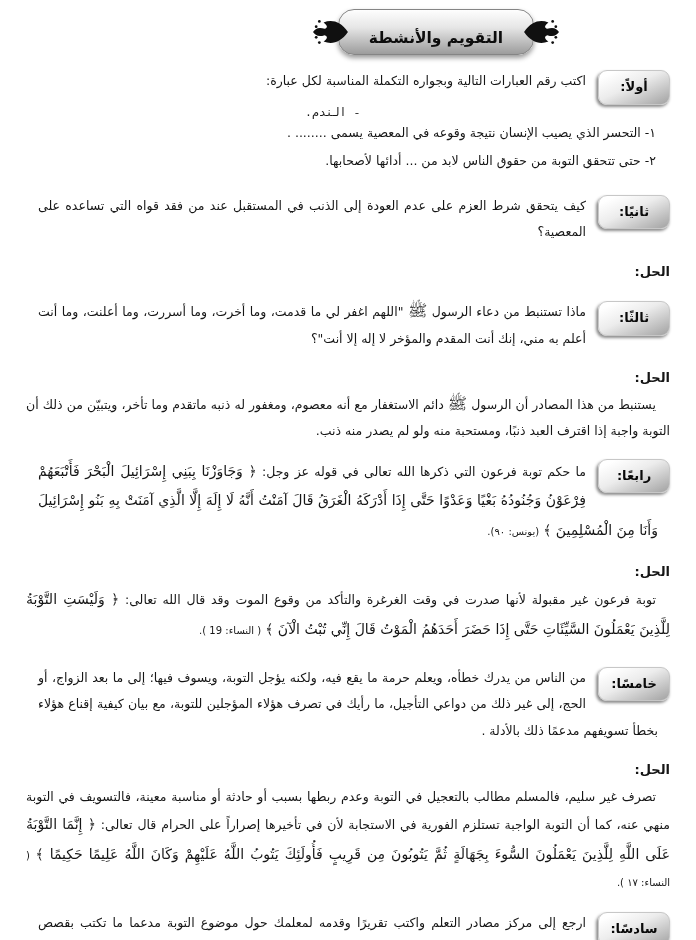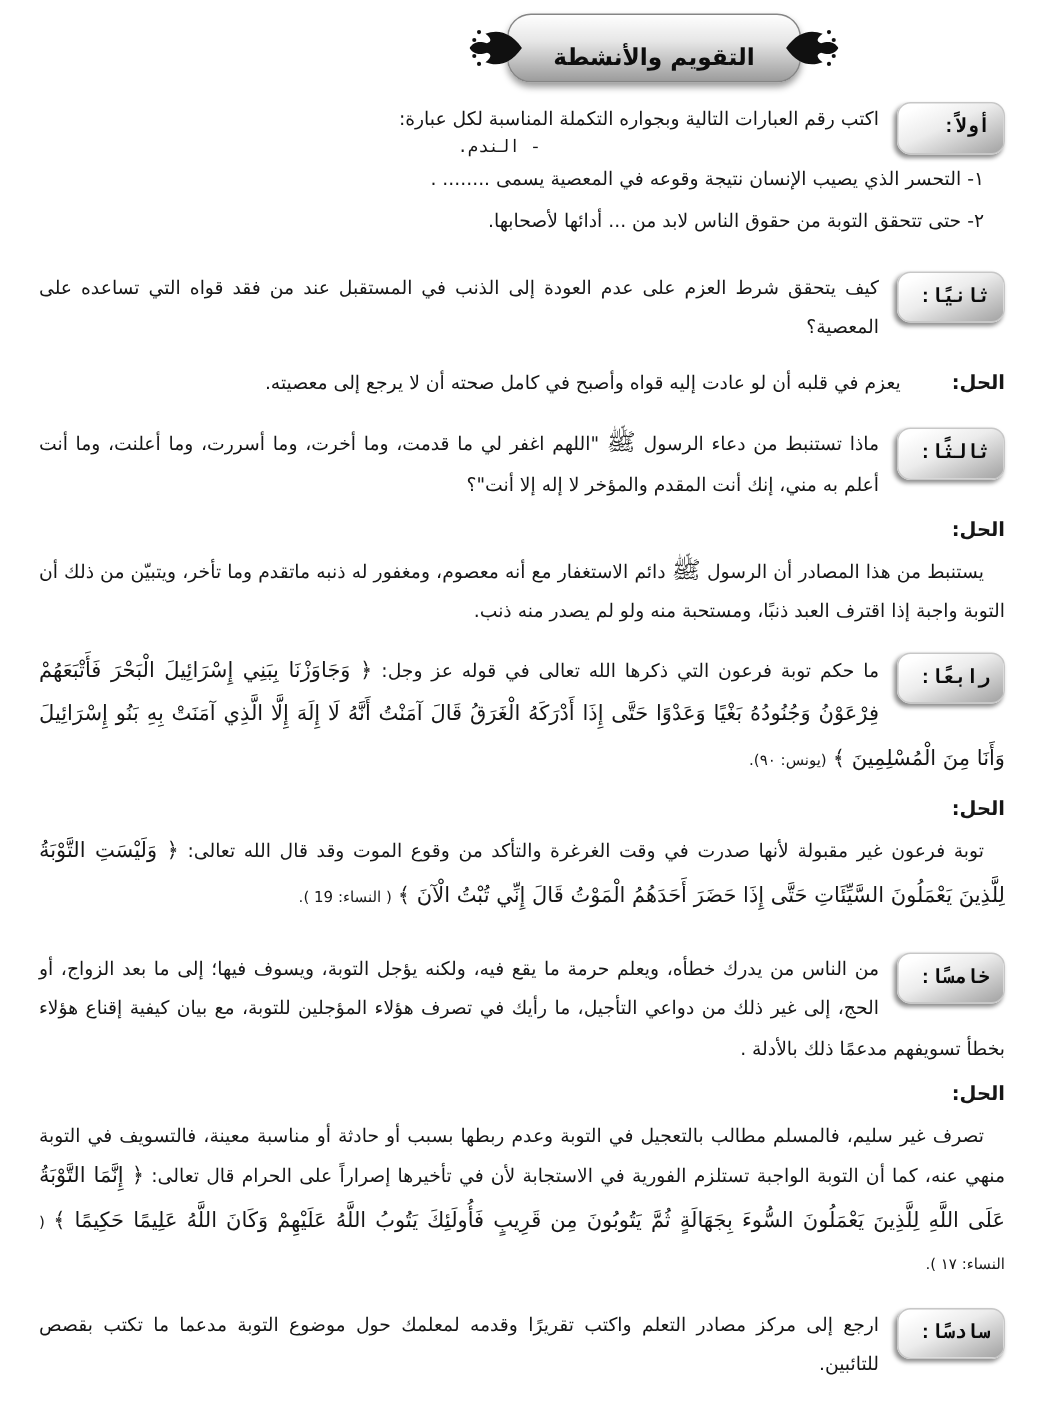--- a/index.html
+++ b/index.html
@@ -24,27 +24,26 @@
   
   .section{font-size:12.5px;line-height:2.12;text-align:justify;}
   .sec-1{margin-top:10px;}
   .sec-2{margin-top:18px;}
   .sec-3{margin-top:14px;}
   .sec-4{margin-top:12px;}
   .sec-5{margin-top:20px;}
   .sec-6{margin-top:14px;}
   .badge{
     float:right;min-width:52px;padding:2px 9px 3px;margin-left:12px;margin-top:2px;
-    font-weight:bold;font-size:13px;color:#0a0a0a;
+    text-align:center;font-weight:bold;font-size:13px;color:#0a0a0a;
     background:linear-gradient(155deg,#ffffff 12%,#ececec 45%,#a2a2a2 100%);
     border:1px solid #c7c7c7;border-radius:9px;
     box-shadow:-1.5px 2px 3px rgba(0,0,0,0.45);
-    font-family:Liberation Mono, monospace;
   }
-  .q{margin:0;}
+  .q{margin:12px;}
   .items{margin:2px 14px 0 0;}
   .item{margin-top:2px;}
   .filled-answer{position:relative;height:11px;font-family:Liberation Mono, monospace;}
   .filled-answer span{
     position:absolute;left:279px;top:-6px;font-size:11.5px;white-space:nowrap;
   }
   .sol-label{font-weight:bold;font-size:13px;margin-top:4px;}
   .sol-par{margin:0;text-indent:14px;}
   .sol-inline{display:flex;align-items:flex-start;margin-top:10px;gap:34px;}
   .sol-inline .sol-label{margin-top:0;flex:0 0 auto;}
@@ -90,21 +89,20 @@
       <div class="item">١- التحسر الذي يصيب الإنسان نتيجة وقوعه في المعصية يسمى ........ .</div>
       <div class="item">٢- حتى تتحقق التوبة من حقوق الناس لابد من ... أدائها لأصحابها.</div>
     </div>
   </div>
 
   <div class="section sec-2">
     <span class="badge">ثانيًا:</span>
     <p class="q">كيف يتحقق شرط العزم على عدم العودة إلى الذنب في المستقبل عند من فقد قواه التي تساعده على المعصية؟</p>
     <div class="sol-inline">
       <span class="sol-label">الحل:</span>
-      <span class="sol-text">يعزم في قلبه أن لو عادت إليه قواه وأصبح في كامل صحته أن لا يرجع إلى معصيته.</span>
     </div>
   </div>
 
   <div class="section sec-3">
     <span class="badge">ثالثًا:</span>
     <p class="q">
       <span>ماذا تستنبط من دعاء الرسول</span>
       <span class="pbuh">ﷺ</span>
       <span>"اللهم اغفر لي ما قدمت، وما أخرت، وما أسررت، وما أعلنت، وما أنت أعلم به مني، إنك أنت المقدم والمؤخر لا إله إلا أنت"؟</span>
     </p>

